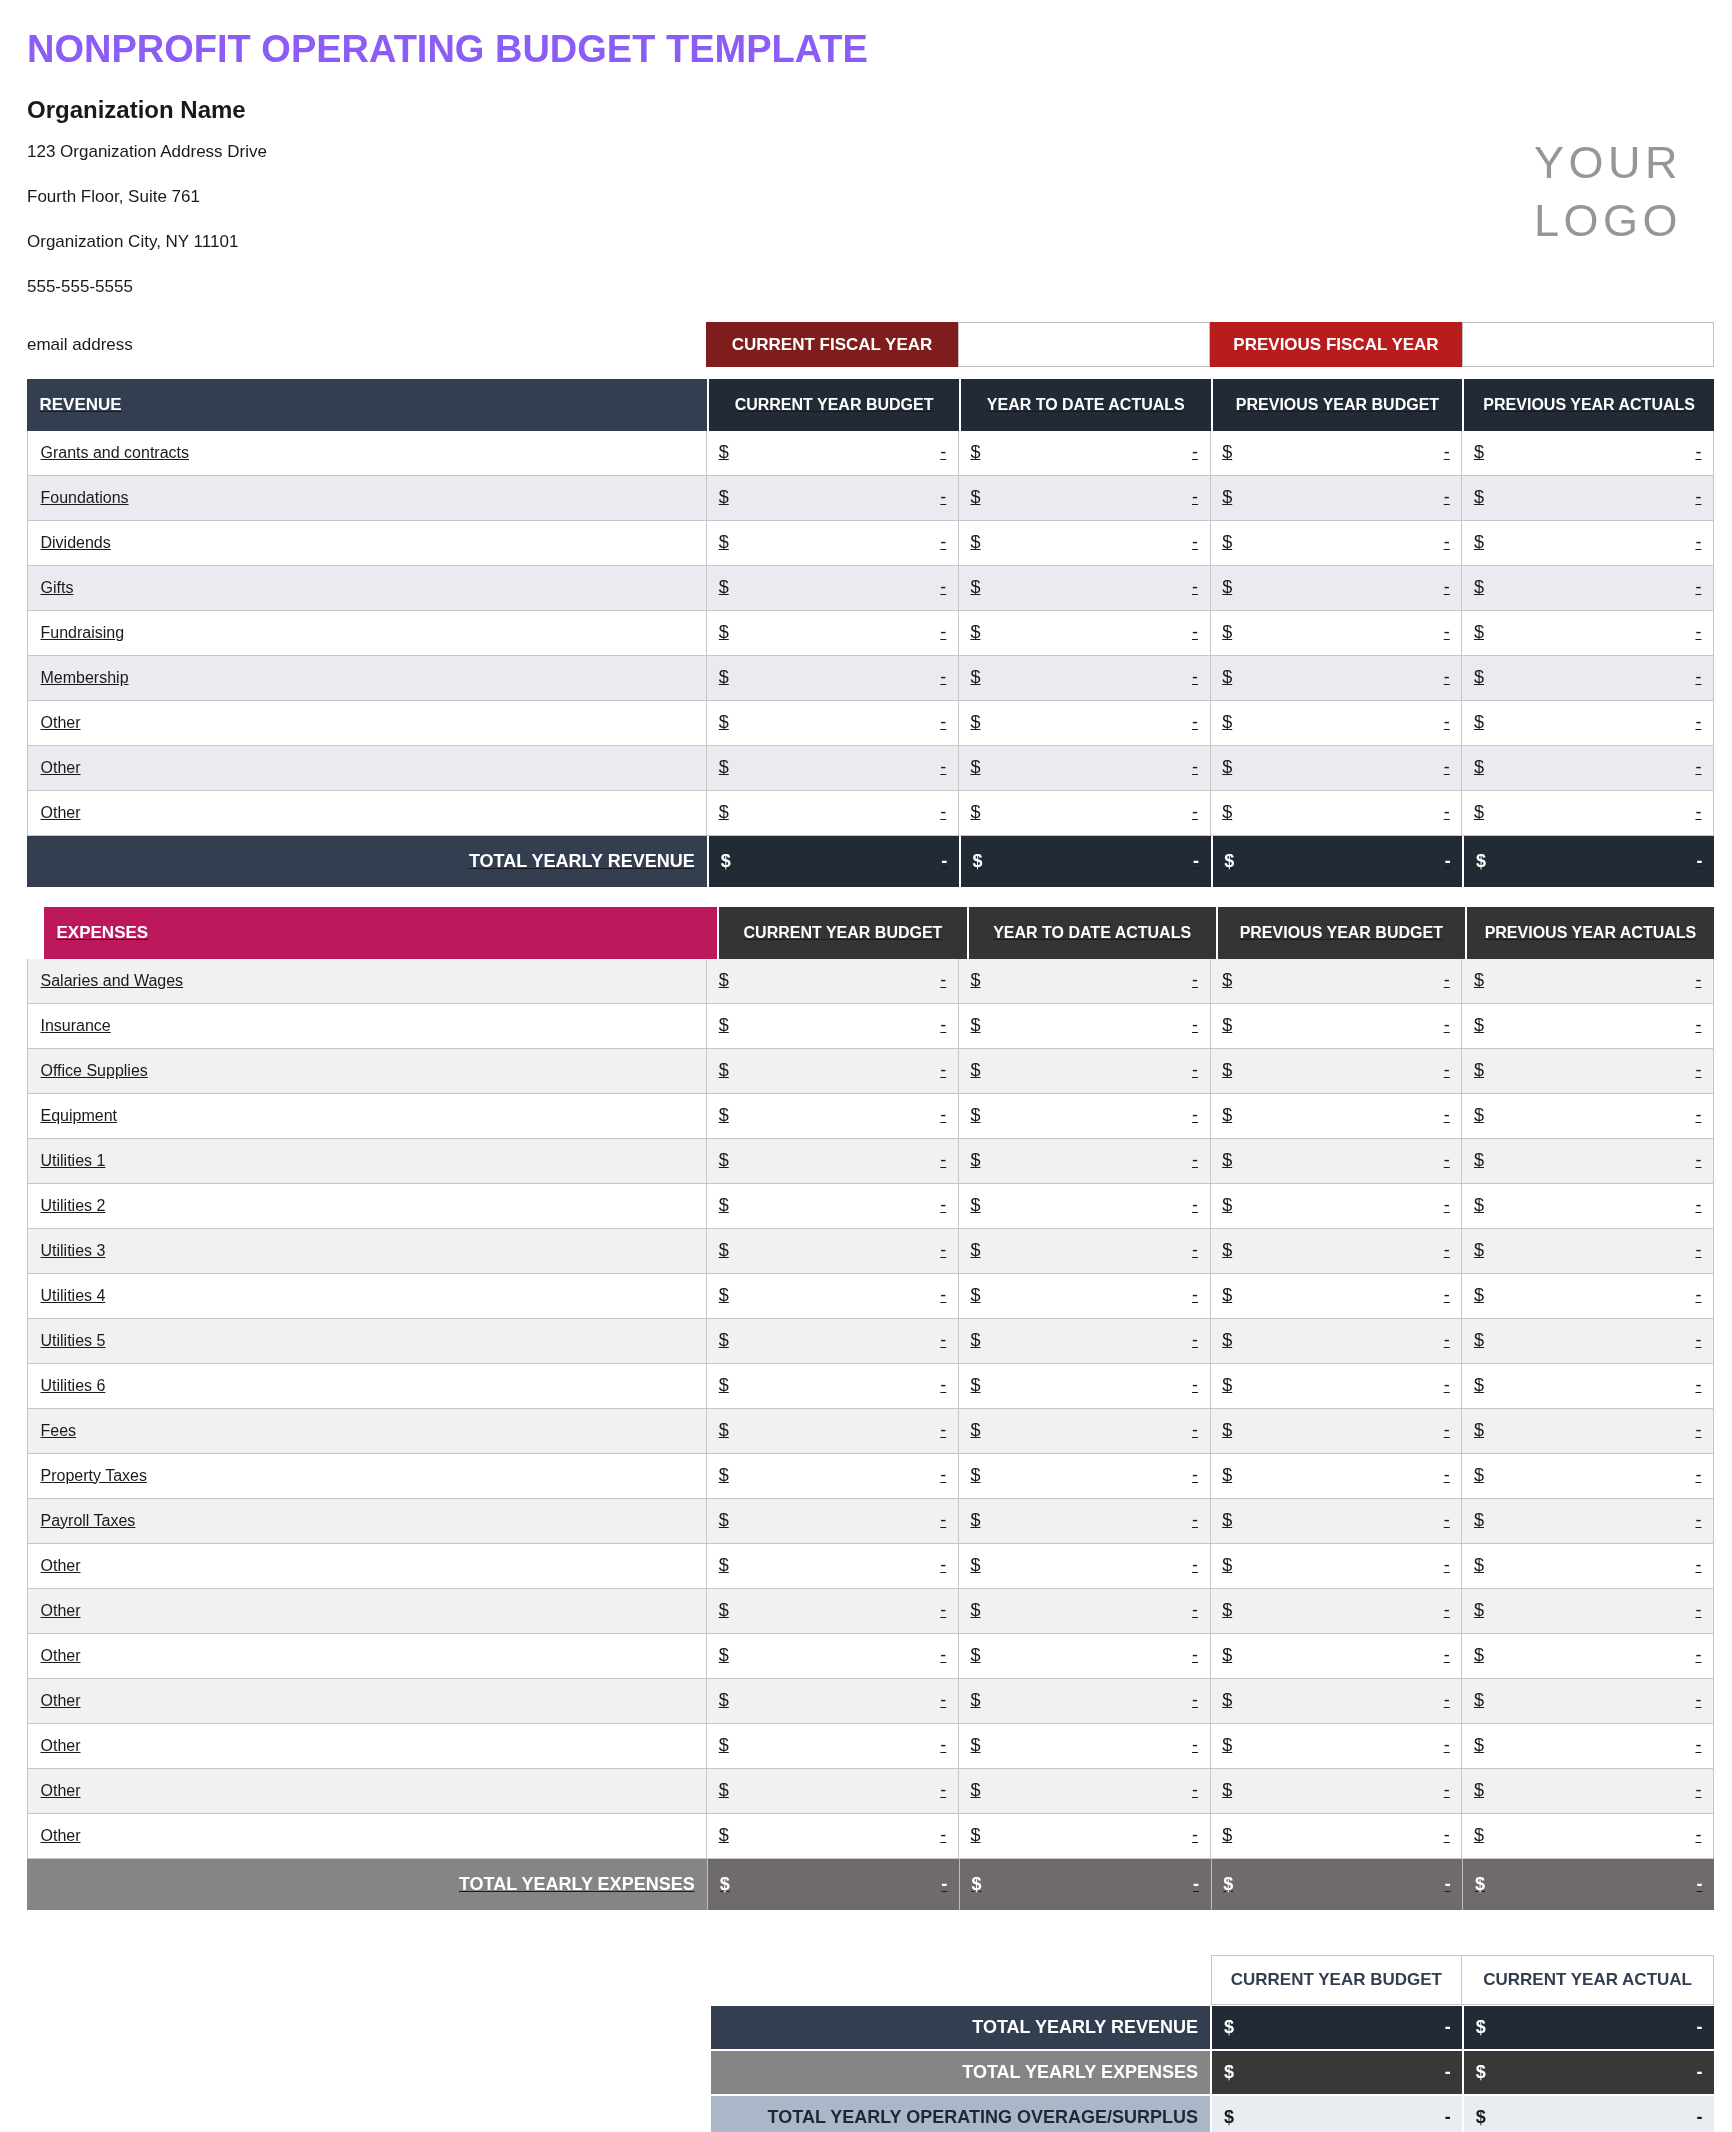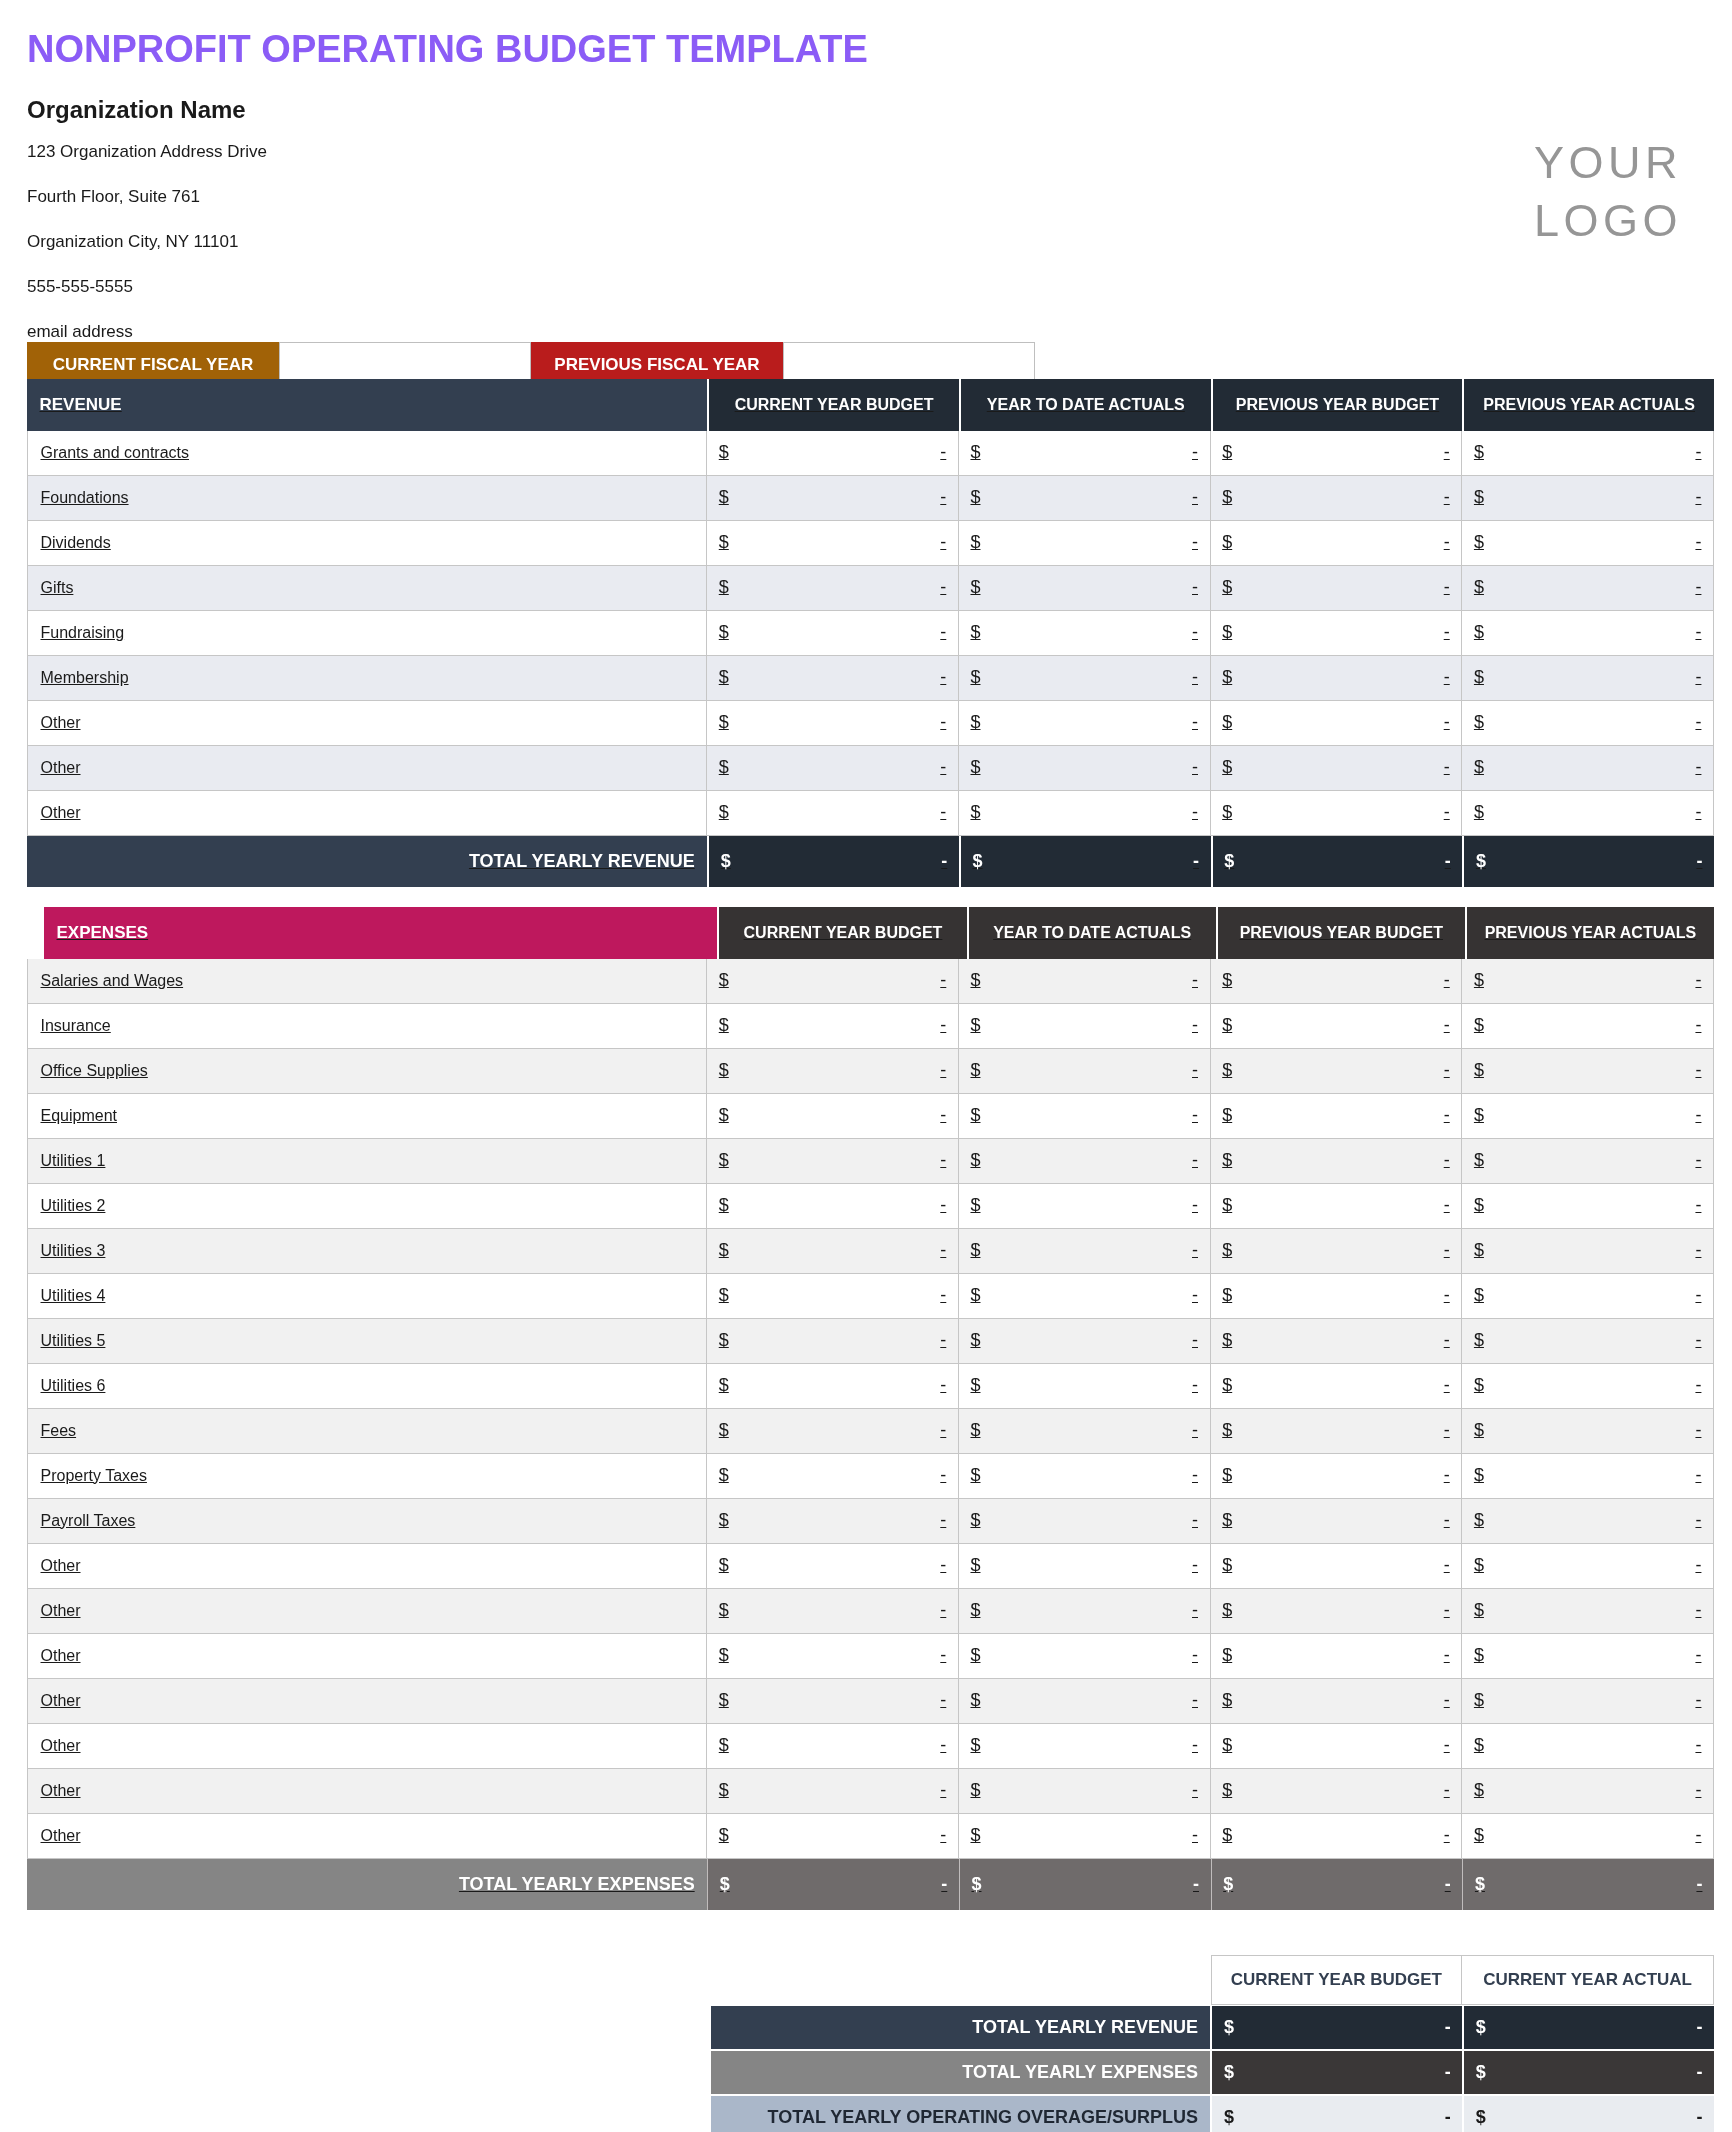--- a/index.html
+++ b/index.html
@@ -17,29 +17,29 @@
   }
   .logo{
     position:absolute;top:134px;right:50px;
     text-align:center;color:#969696;font-size:45px;font-weight:400;
     letter-spacing:4.5px;line-height:1.28;
   }
   .org-name{font-size:24px;font-weight:bold;margin:0 0 18px 0;}
   .org-line{font-size:17px;margin:0 0 25px 0;}
 
   
-  .fiscal-row{display:flex;align-items:flex-start;height:45px;margin-top:3.6px;flex-direction:column;}
+  .fiscal-row{display:flex;align-items:center;height:45px;margin-top:3.6px;}
   .fiscal-email{width:681px;font-size:17px;}
   .fiscal-cells{display:flex;}
   .fcell{
     width:252px;height:45px;box-sizing:border-box;
     display:flex;align-items:center;justify-content:center;
     font-size:17px;font-weight:bold;color:#ffffff;text-align:center;
   }
-  .fcell.charcoal{background:#a16207;}
+  .fcell.charcoal{background:#7f1d1d;}
   .fcell.slate{background:#b91c1c;}
   .fcell.input{background:#ffffff;border:1.8px solid #BFBFBF;}
 
   
   .table{width:1687px;text-decoration:underline;}
   .table.revenue{margin-top:11.6px;}
   .table.expenses{margin-top:19.7px;}
 
   .thead{display:flex;height:52px;}
   .th-label{

